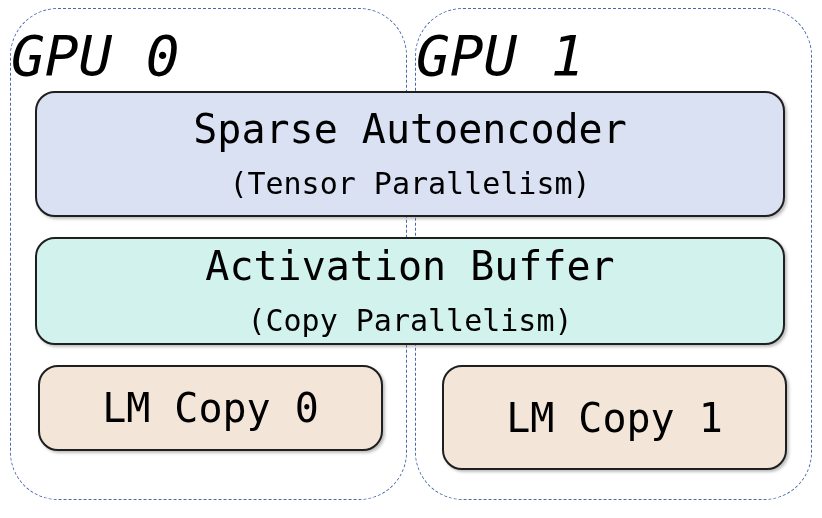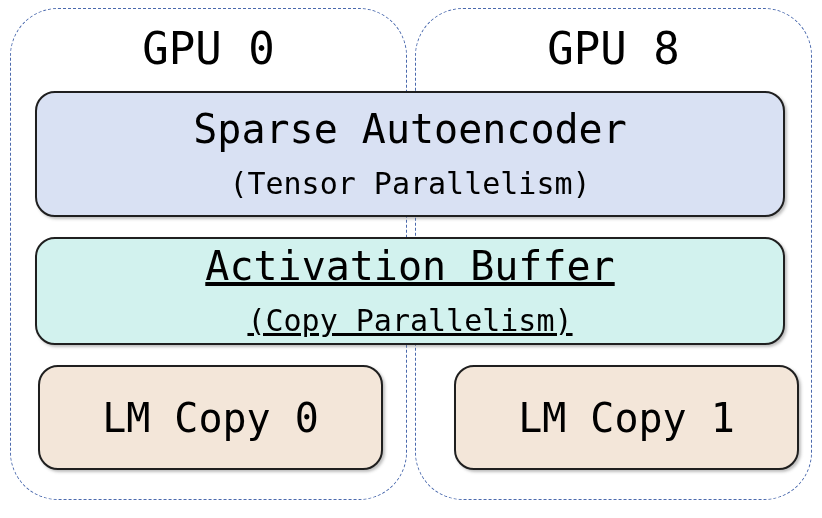--- a/index.html
+++ b/index.html
@@ -27,42 +27,43 @@
     box-sizing: border-box;
     background: transparent;
   }
   .gpu-0 { left: 10px; }
   .gpu-1 { left: 415px; }
   .gpu-label {
     position: absolute;
     top: 15px;
     left: 0;
     width: 100%;
-    text-align: center;
-    font-size: 44px;
+    text-align: left;
+    font-size: 56px;
     line-height: 1.15;
     white-space: pre;
+    font-style: italic;
   }
   
   .block {
     position: absolute;
     box-sizing: border-box;
     border: 2px solid #1f1f1f;
     border-radius: 20px;
     box-shadow: 2px 2px 3px rgba(110,110,110,0.45);
     display: flex;
     flex-direction: column;
     align-items: center;
     justify-content: center;
     text-align: right;
   }
   .block-sae    { left: 35px;  top: 91px;  width: 750px; height: 126px; background: #d9e1f3; }
-  .block-buffer { left: 35px;  top: 237px; width: 750px; height: 108px; background: #d2f2ee; text-decoration: underline; }
-  .block-lm0    { left: 38px;  top: 365px; width: 345px; height: 105px; background: #f3e6d9; }
-  .block-lm1    { left: 454px; top: 365px; width: 345px; height: 105px; background: #f3e6d9; }
+  .block-buffer { left: 35px;  top: 237px; width: 750px; height: 108px; background: #d2f2ee; }
+  .block-lm0    { left: 38px;  top: 365px; width: 345px; height: 86px; background: #f3e6d9; }
+  .block-lm1    { left: 442px; top: 365px; width: 345px; height: 105px; background: #f3e6d9; }
   .block-title {
     font-size: 40px;
     line-height: 1.06;
     white-space: pre;
   }
   .block-subtitle {
     font-size: 30px;
     line-height: 1.1;
     white-space: pre;
     margin-top: 16px;
@@ -76,21 +77,21 @@
 </head>
 <body>
 
 <div class="canvas">
 
   <div class="gpu gpu-0">
     <div class="gpu-label">GPU 0</div>
   </div>
 
   <div class="gpu gpu-1">
-    <div class="gpu-label">GPU 8</div>
+    <div class="gpu-label">GPU 1</div>
   </div>
 
   <div class="block block-sae" style="background: rgb(217, 225, 243);">
     <div class="block-title">Sparse Autoencoder</div>
     <div class="block-subtitle">(Tensor Parallelism)</div>
   </div>
 
   <div class="block block-buffer" style="background: rgb(210, 242, 238);">
     <div class="block-title">Activation Buffer</div>
     <div class="block-subtitle">(Copy Parallelism)</div>

